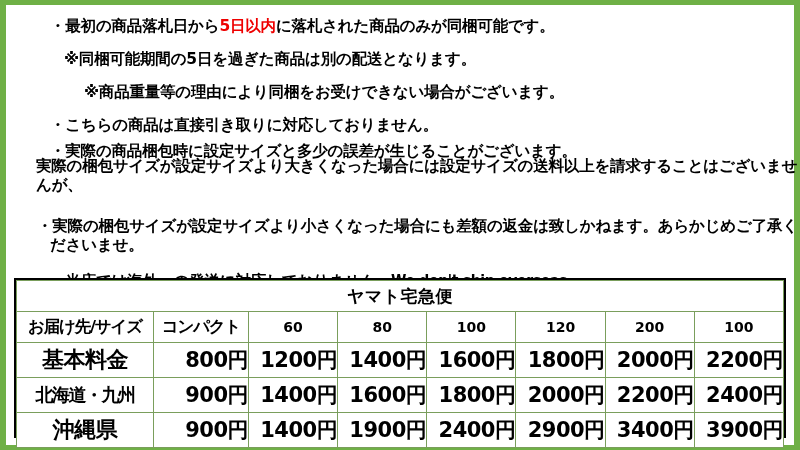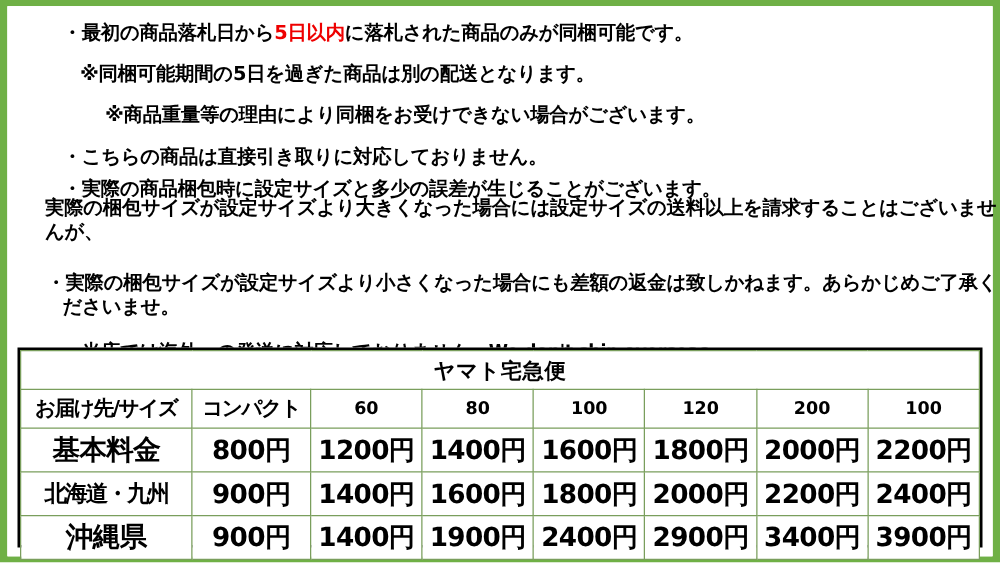--- a/index.html
+++ b/index.html
@@ -144,20 +144,21 @@
   .data-row td.rowlabel {
     font-size: 22px;
     letter-spacing: -0.5px;
   }
   .data-row td.rowlabel.tight {
     font-size: 18px;
     letter-spacing: -1.5px;
   }
   .data-row td.price {
     font-family: "DejaVu Sans", sans-serif;
+    text-align: right;
   }
   
   col.c-label { width: 137px; }
   col.c-compact { width: 95px; }
   col.c-size { width: auto; }
 </style>
 </head>
 <body>
 
 <div id="page">

